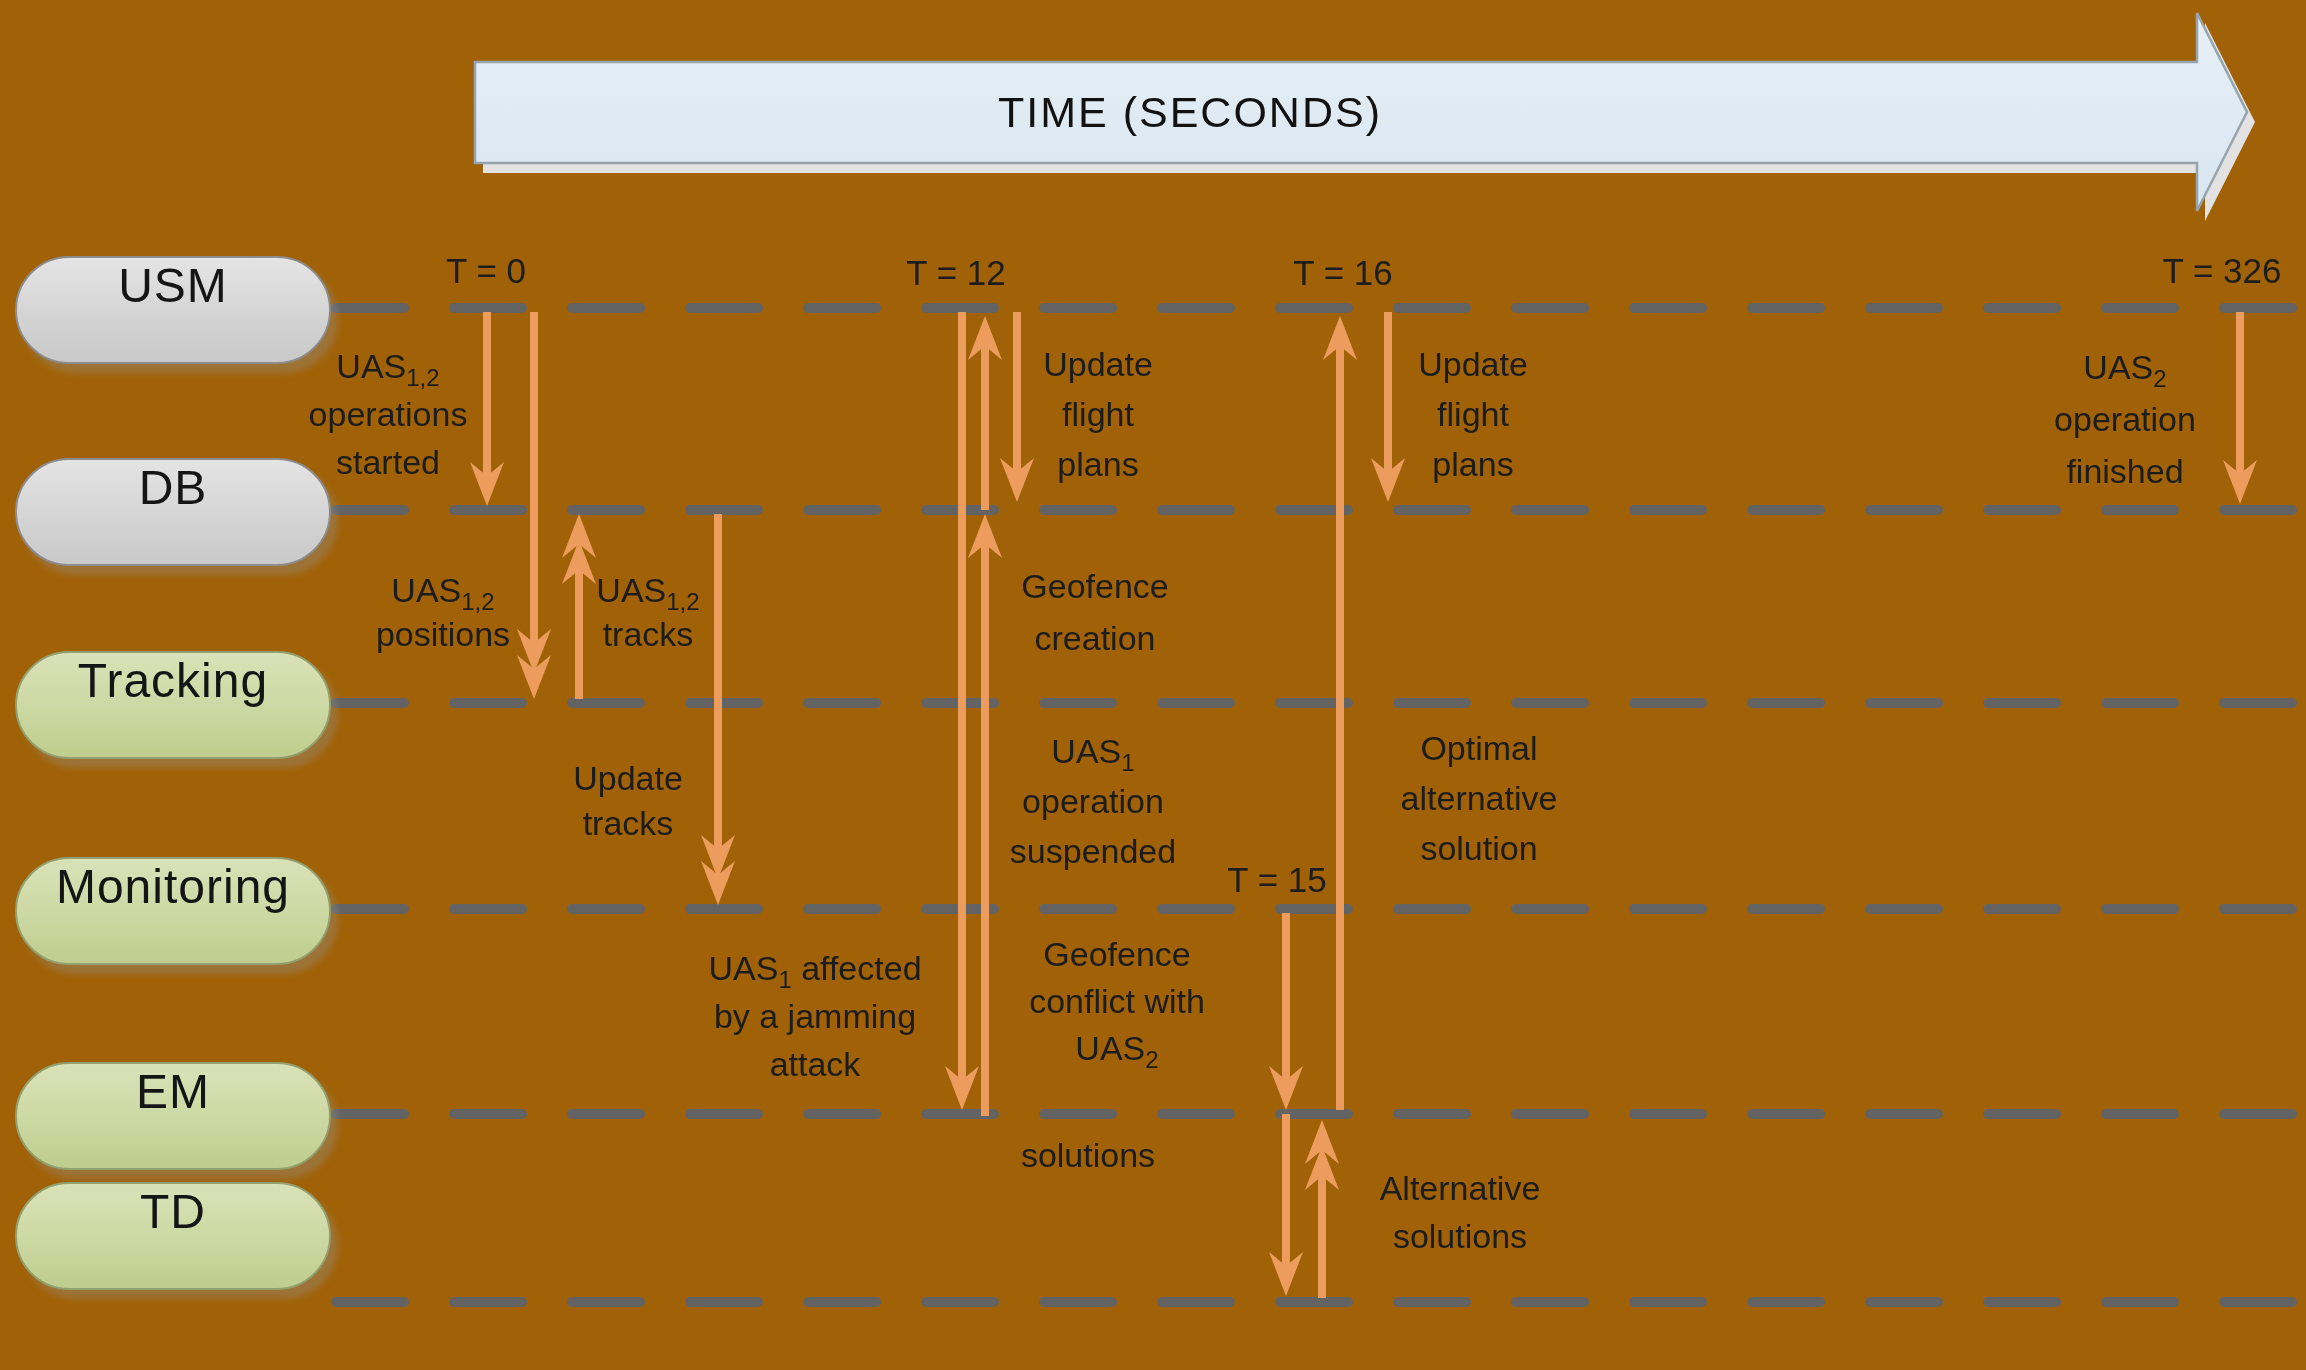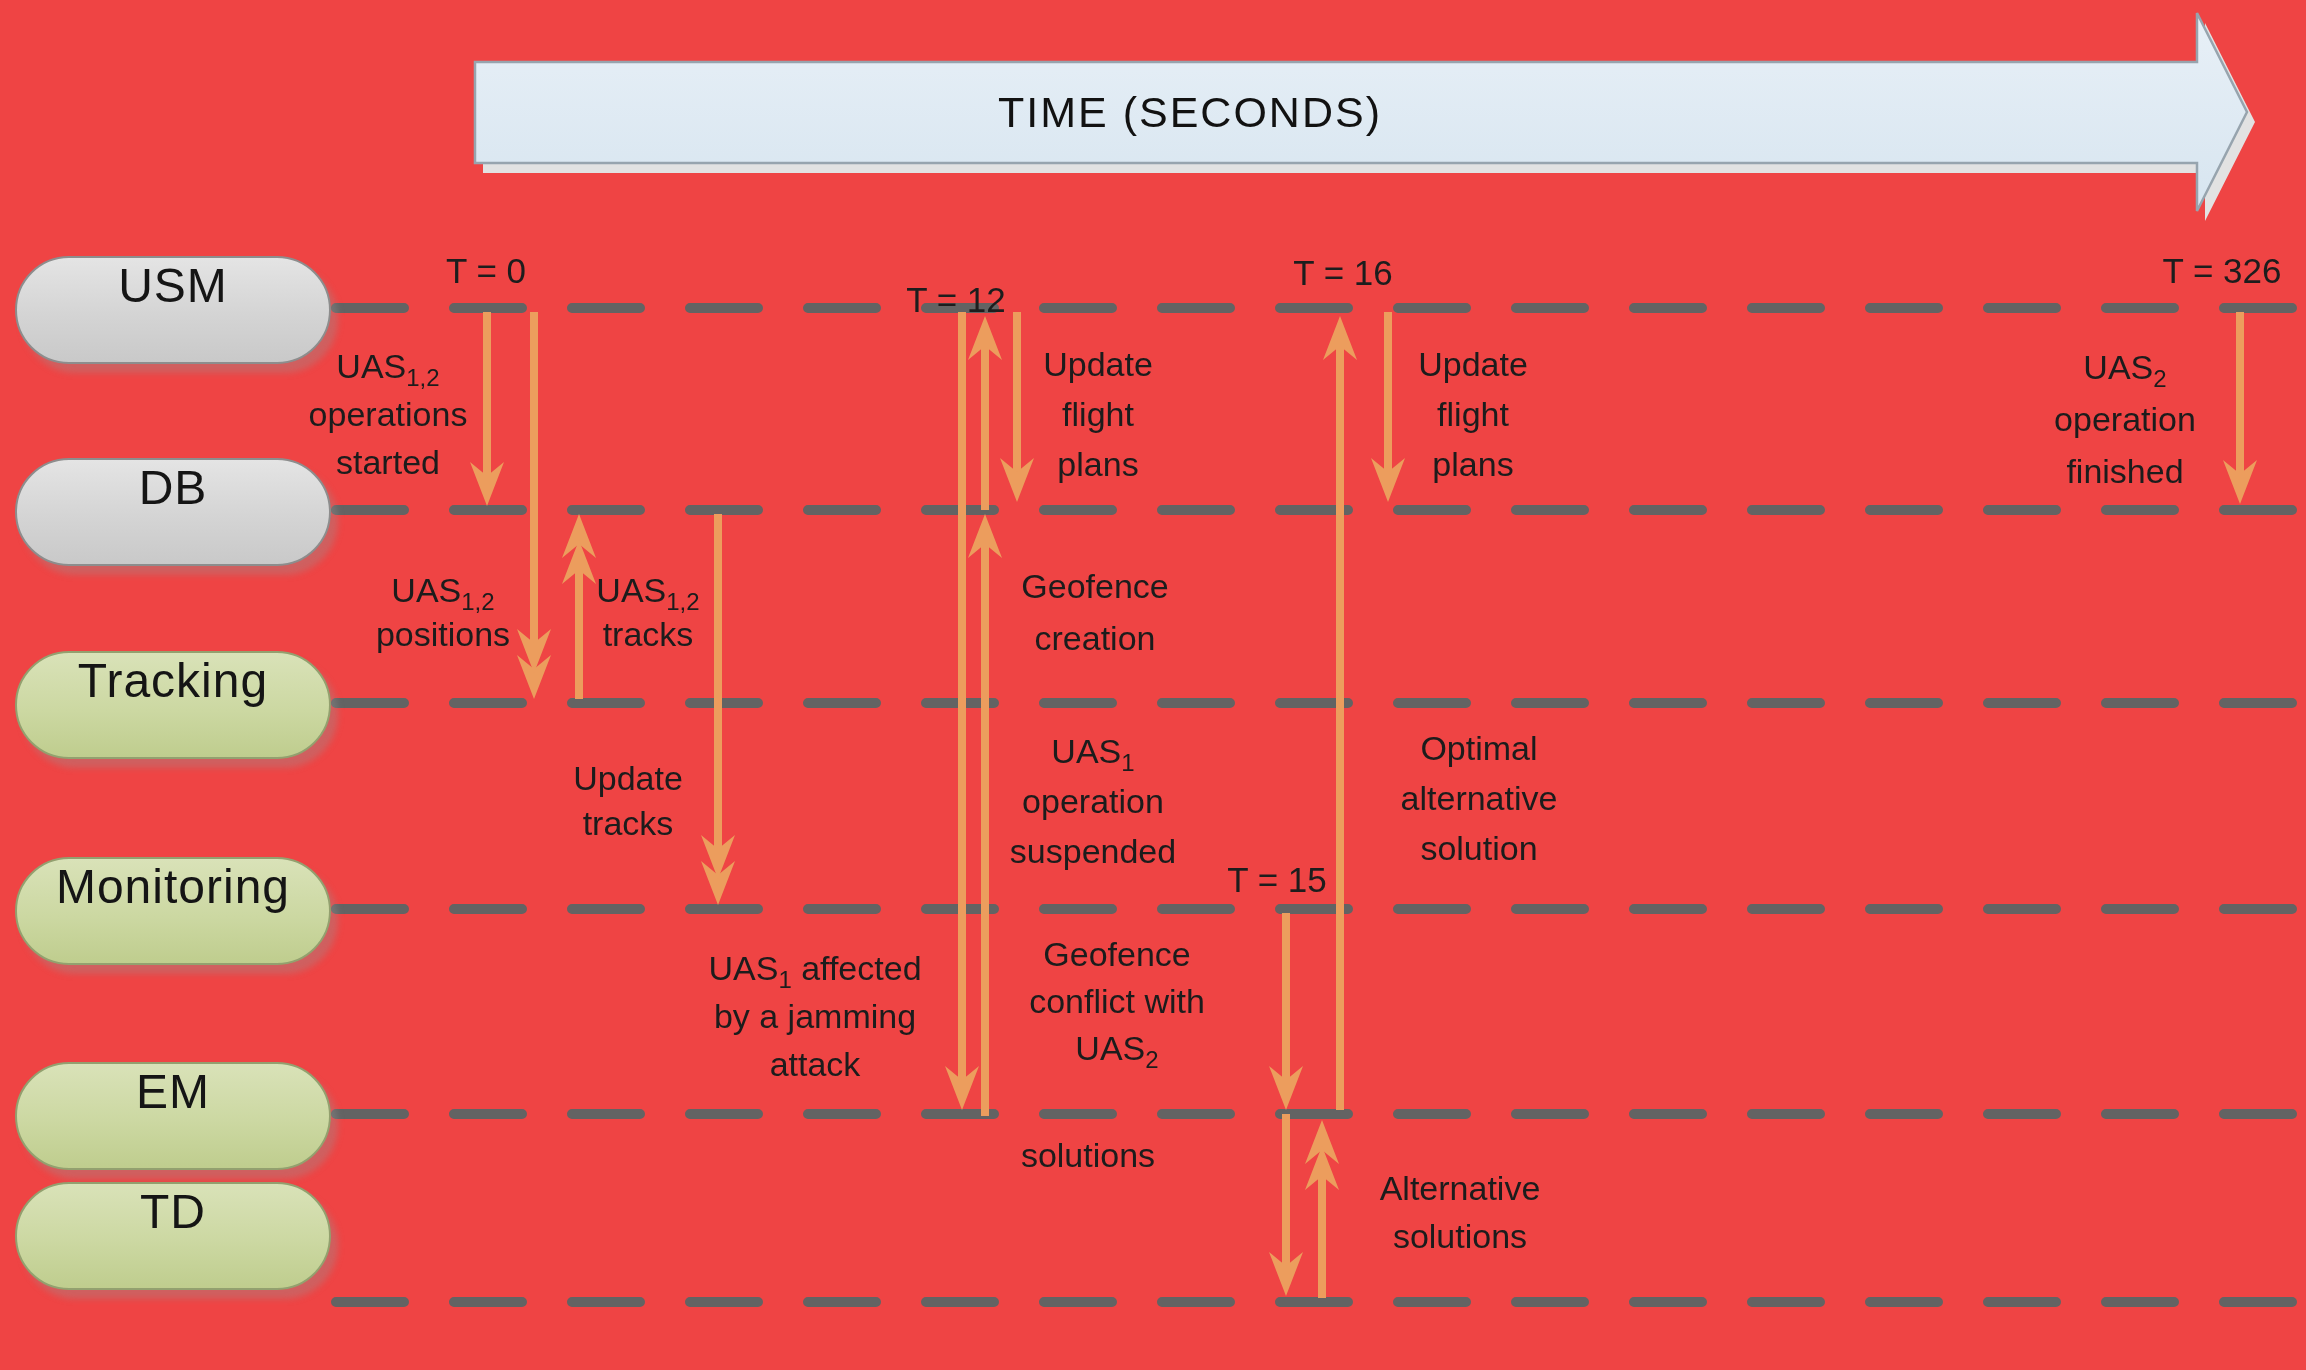--- a/index.html
+++ b/index.html
@@ -1,17 +1,17 @@
 <!DOCTYPE html>
 <html><head>
 <meta charset="utf-8">
 <style>
   html,body{margin:0;padding:0;background:#ffffff;width:2306px;height:1370px;overflow:hidden;
             font-family:"Liberation Sans",sans-serif;}
-  .stage{position:relative;width:2306px;height:1370px;background:#ef4444;}
+  .stage{position:relative;width:2306px;height:1370px;background:#a16207;}
   .stage > svg{position:absolute;left:0;top:0;}
 
   .pill{position:absolute;left:15px;width:312px;height:104px;border-radius:60px;
         display:flex;align-items:flex-start;justify-content:center;
         box-shadow:7px 9px 6px rgba(150,150,150,0.35);}
   .pill.gray {background:linear-gradient(180deg,#e4e4e4 0%,#d4d4d4 55%,#c9c9c9 100%);border:2px solid #8d8d8d;}
   .pill.green{background:linear-gradient(180deg,#d9e2b8 0%,#ccd8a2 55%,#bfcd8e 100%);border:2px solid #93a06f;}
   .pill span{font-size:48px;color:#151515;letter-spacing:1px;}
 
   .time-title{position:absolute;transform:translate(-50%,-50%);font-size:43px;color:#121212;
@@ -116,21 +116,21 @@
     <div class="pill green" style="top: 1062px;">
       <span>EM</span>
     </div>
     <div class="pill green" style="top: 857px;">
       <span>Monitoring</span>
     </div>
     <div class="pill green" style="top: 1182px;">
       <span>TD</span>
     </div>
     <div class="time-marker" style="left: 486px; top: 271px;">T = 0</div>
-    <div class="time-marker" style="left: 956px; top: 273px; margin-top: 27px;">T = 12</div>
+    <div class="time-marker" style="left: 956px; top: 273px;">T = 12</div>
     <div class="time-marker" style="left: 1343px; top: 273px;">T = 16</div>
     <div class="time-marker" style="left: 1277px; top: 880px;">T = 15</div>
     <div class="time-marker" style="left: 2222px; top: 271px;">T = 326</div>
     <div class="msg-label" style="left: 388px; top: 342px;">
       <div class="msg-line" style="height: 48px; line-height: 48px;"><span>UAS</span><span class="subscript">1,2</span></div>
       <div class="msg-line" style="height: 48px; line-height: 48px;"><span>operations</span></div>
       <div class="msg-line" style="height: 48px; line-height: 48px;"><span>started</span></div>
     </div>
     <div class="msg-label" style="left: 443px; top: 568px;">
       <div class="msg-line" style="height: 44px; line-height: 44px;"><span>UAS</span><span class="subscript">1,2</span></div>

